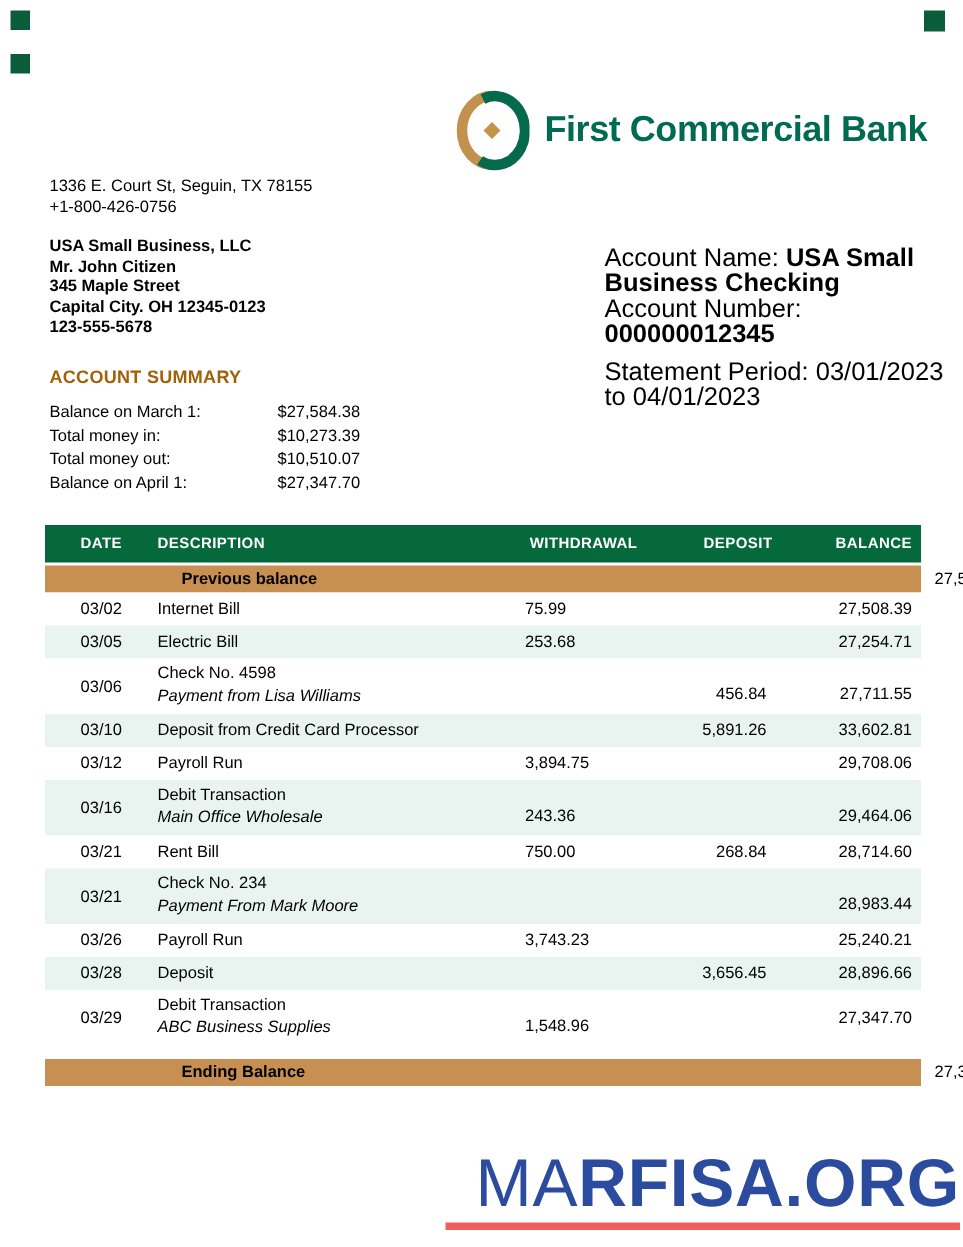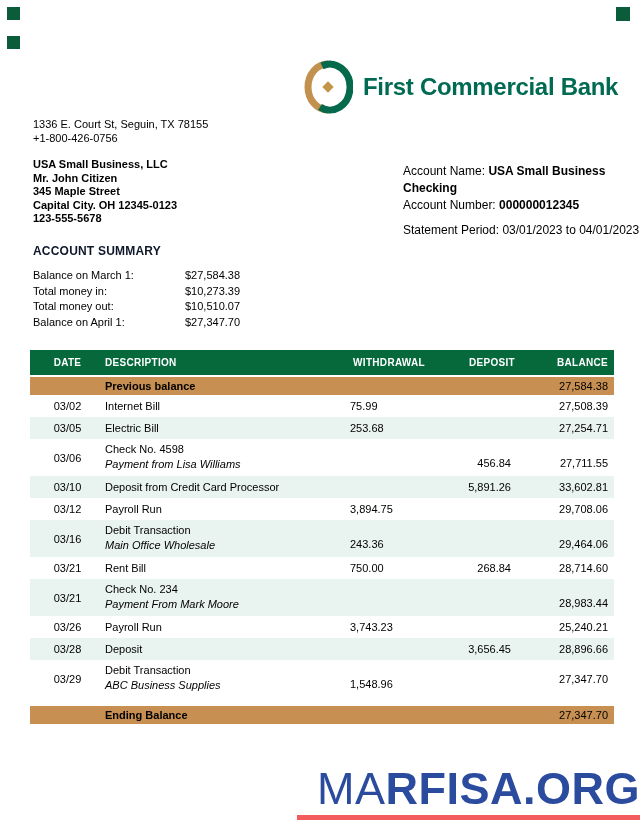--- a/index.html
+++ b/index.html
@@ -17,35 +17,35 @@
   .logo svg{display:block;}
   .bank-name{margin-left:10px;font-size:24px;font-weight:700;letter-spacing:-0.3px;color:#006b52;}
 
   
   .bank-contact{position:absolute;left:33px;top:118px;font-size:11px;line-height:13.5px;}
 
   
   .holder{position:absolute;left:33px;top:158px;font-size:11px;line-height:13.5px;font-weight:700;}
 
   
-  .acct-info{position:absolute;left:403px;top:163px;font-size:12px;line-height:17px;}
+  .acct-info{position:absolute;left:403px;top:163px;font-size:17px;line-height:17px;}
   .acct-info b{font-weight:700;}
   .acct-info .period{margin-top:8px;}
 
   
   .summary{position:absolute;left:33px;top:244px;font-size:11px;}
-  .summary-title{font-size:12px;font-weight:700;color:#0f172a;letter-spacing:0.2px;margin-bottom:10px;}
+  .summary-title{font-size:12px;font-weight:700;color:#a16207;letter-spacing:0.2px;margin-bottom:10px;}
   .summary-row{display:flex;line-height:15.7px;}
   .summary-label{width:152px;}
 
   
   .stmt-table{position:absolute;left:30px;top:350px;width:584px;font-size:11px;}
   .thead{display:flex;align-items:center;height:25px;background:#05693b;color:#fff;
          font-weight:700;font-size:10px;letter-spacing:0.3px;}
-  .band{display:flex;align-items:center;height:18px;background:#c78f51;font-weight:700;margin-top:2px;}
+  .band{display:flex;align-items:center;height:18px;background:#c78f51;font-weight:700;margin-top:2px;gap:16px;}
   .band .c-desc{font-weight:700;}
   .band .c-bal{font-weight:400;}
   .trow{display:flex;align-items:center;height:22px;background:#fff;}
   .trow.striped{background:#e9f4f1;}
   .trow.h2{height:37px;align-items:flex-start;}
   .trow.h2 .c-date{align-self:center;}
   .trow.h2 .c-desc{padding-top:4px;}
   .trow.h2 .c-wd,.trow.h2 .c-dep,.trow.h2 .c-bal{padding-top:18px;}
   .trow.h2 .c-bal.bal-mid{align-self:center;padding-top:0;}
   .c-date{width:75px;text-align:center;flex:none;}

